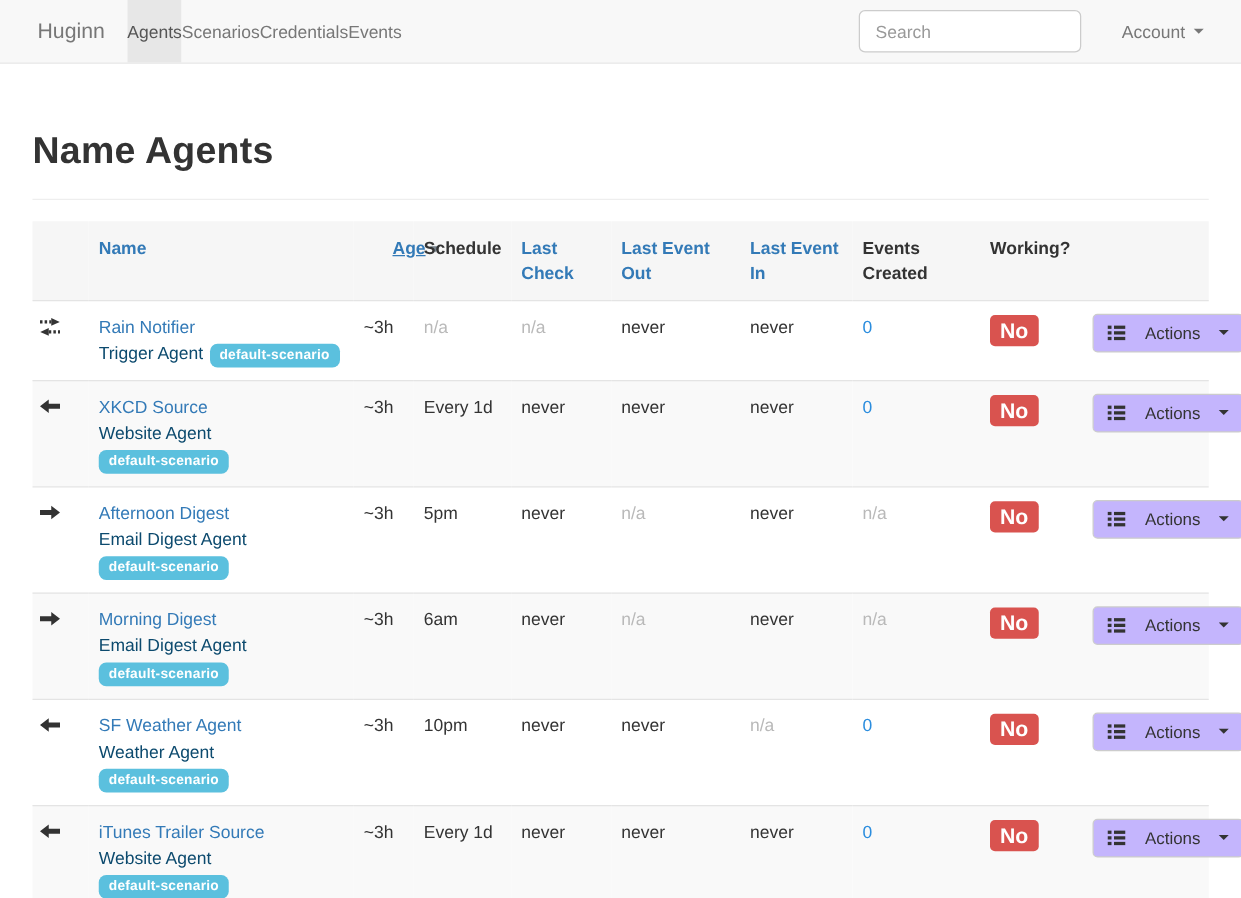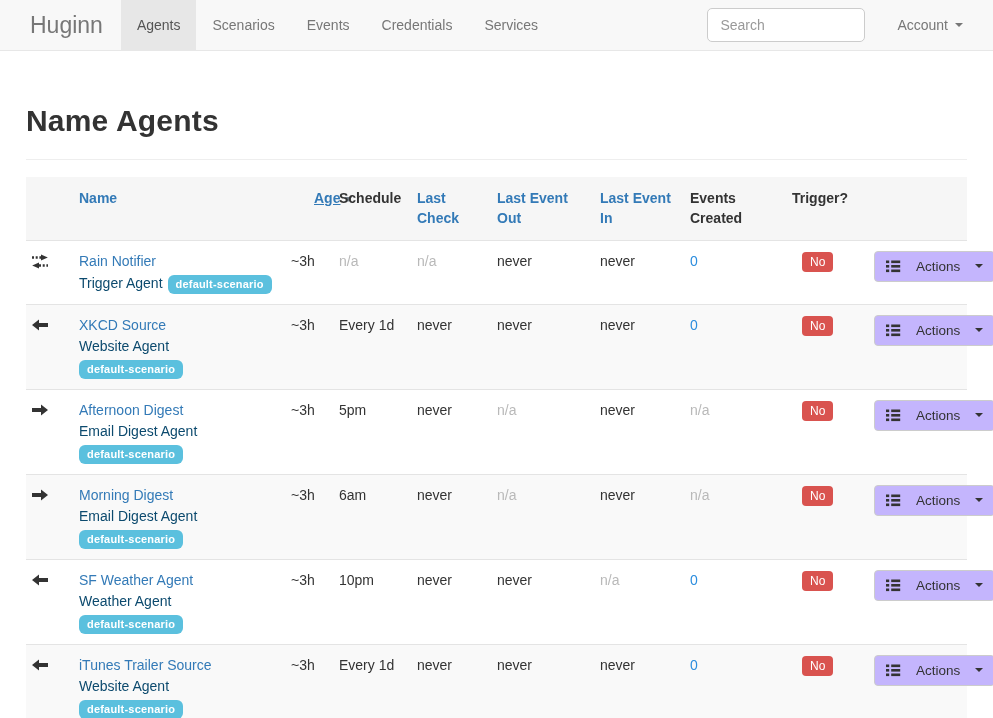--- a/index.html
+++ b/index.html
@@ -13,35 +13,35 @@
 
   
   .navbar {
     height: 51px; background: #f8f8f8;
     border-bottom: 1px solid #e7e7e7;
     display: flex; align-items: stretch;
   }
   .brand {
     display: flex; align-items: center;
     padding: 0 18px 0 30px;
-    font-size: 23px; color: #777; text-decoration: none; cursor: pointer;
+    font-size: 17px; color: #777; text-decoration: none; cursor: pointer;
   }
   .nav-tabs { display: flex; align-items: stretch; }
   .nav-item {
     display: flex; align-items: center;
-    padding: 0 16px; color: #777; font-size: 14px;
+    padding: 0 0; color: #777; font-size: 14px;
     text-decoration: none; cursor: pointer; white-space: nowrap;
   }
   .nav-item.active { background: #e7e7e7; color: #555; }
   .navbar-right {
     margin-left: auto; display: flex; align-items: center;
     padding-right: 30px;
   }
   .search-input {
-    width: 158px; height: 34px;
+    width: 178px; height: 34px;
     border: 1px solid #ccc; border-radius: 5px;
     padding: 6px 12px; font-size: 14px; color: #555;
     font-family: inherit; outline: none; background: #fff;
     margin-right: 32px;
   }
   .search-input::placeholder { color: #999; }
   .account {
     display: flex; align-items: center; gap: 7px;
     color: #777; font-size: 14px; cursor: pointer; text-decoration: none;
   }
@@ -99,22 +99,22 @@
     padding: 4px 8px 4px; border-radius: 6px;
     text-decoration: none; cursor: pointer; margin-top: 3px;
     letter-spacing: 0.2px;
   }
 
   td.val, td.val * { white-space: nowrap; }
   .muted { color: #b9b9b9 !important; text-decoration: none !important; cursor: default !important; }
   .events-link { color: #2b8dde; text-decoration: none; cursor: pointer; }
 
   .working-badge {
-    display: inline-block; color: #fff; font-size: 12px; font-weight: normal;
-    line-height: 1; padding: 4px 8px; border-radius: 4px; margin-top: 1px; margin-left: 10px;
+    display: inline-block; color: #fff; font-size: 17px; font-weight: bold;
+    line-height: 1; padding: 4px 8px; border-radius: 4px; margin-top: 1px;
   }
   .working-badge.no  { background: #d9534f; }
 
   td.actions-cell { padding-left: 2px; padding-right: 0; }
   .actions-btn {
     display: inline-flex; align-items: center; gap: 15px;
     background: #c4b5fd; border: 1px solid #ccc; border-radius: 4px;
     padding: 7px 11px; font-size: 13.5px; color: #333;
     font-family: inherit; cursor: pointer;
   }
@@ -147,23 +147,22 @@
         <rect x="5.2" y="9.5" width="9" height="2.6" fill="#333"></rect>
     </g>
   </defs>
 </svg>
 
 <div class="navbar">
   <a class="brand">Huginn</a>
   <div class="nav-tabs">
     <a class="nav-item active">Agents</a>
     <a class="nav-item">Scenarios</a>
+    <a class="nav-item">Credentials</a>
     <a class="nav-item">Events</a>
-    <a class="nav-item">Credentials</a>
-    <a class="nav-item">Services</a>
   </div>
   <div class="navbar-right">
     <input class="search-input" type="text" placeholder="Search" style="">
     <a class="account">
       <span>Account</span>
       <span class="caret"></span>
     </a>
   </div>
 </div>
 
@@ -189,21 +188,21 @@
         <th></th>
         <th class="col-link"><a>Name</a></th>
         <th class="col-link nowrap">
           <span class="sort-link">Age</span><span class="sort-caret"></span>
         </th>
         <th>Schedule</th>
         <th class="col-link"><a>Last Check</a></th>
         <th class="col-link"><a>Last Event Out</a></th>
         <th class="col-link"><a>Last Event In</a></th>
         <th>Events Created</th>
-        <th>Trigger?</th>
+        <th>Working?</th>
         <th></th>
       </tr>
     </thead>
     <tbody id="rows">
   <tr>
     <td class="icon-cell"><span class="agent-icon"><svg width="18" height="15" viewBox="0 0 18 15">
                 <use href="#ic-exchange"></use>
               </svg></span></td>
     <td class="name-cell">
       <div><a class="agent-link">Rain Notifier</a></div>

